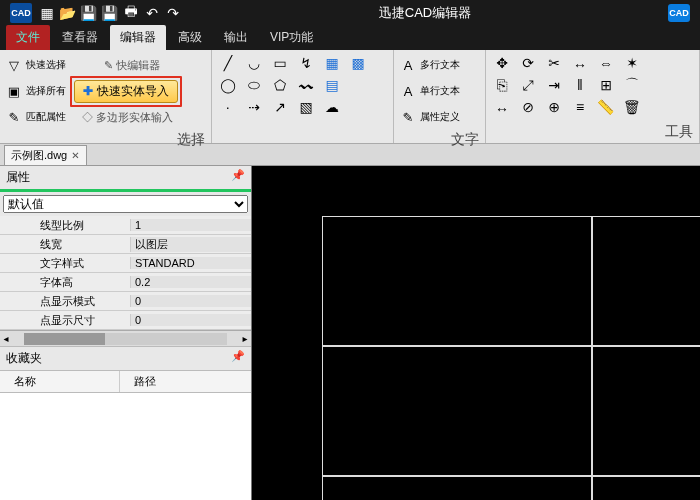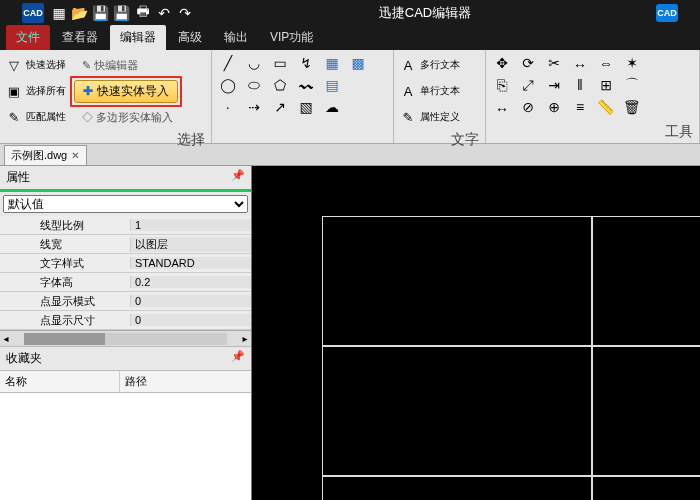--- a/index.html
+++ b/index.html
@@ -1,18 +1,18 @@
 <!DOCTYPE html>
 <html><head>
 <meta charset="utf-8">
 <style>
 * { box-sizing: border-box; margin: 0; padding: 0; font-family: "Microsoft YaHei", sans-serif; }
 body { width: 700px; height: 500px; overflow: hidden; background: #000; font-size: 12px; }
 
-.titlebar { height: 26px; background: #1a1a1a; display: flex; align-items: center; color: #fff; padding: 0 22px; }
+.titlebar { height: 26px; background: #1a1a1a; display: flex; align-items: center; color: #fff; padding: 0 10px; }
 .titlebar .logo { width: 22px; height: 20px; background: #0a4d9e; color: #fff; font-size: 9px; border-radius: 2px; display: flex; align-items: center; justify-content: center; font-weight: bold; }
 .titlebar .qat { display: flex; gap: 3px; margin-left: 6px; }
 .titlebar .qat span { width: 18px; height: 18px; display: flex; align-items: center; justify-content: center; font-size: 14px; cursor: pointer; }
 .titlebar .title { flex: 1; text-align: center; font-size: 13px; }
 .titlebar .right-logo { width: 22px; height: 18px; background: #0a7de0; border-radius: 3px; font-size: 9px; display:flex;align-items:center;justify-content:center;font-weight:bold; }
 
 .tabbar { height: 24px; background: #1a1a1a; display: flex; align-items: flex-end; padding-left: 6px; gap: 2px; }
 .tab { padding: 4px 10px; color: #ddd; font-size: 12px; cursor: pointer; }
 .tab.file { background: #b22222; color: #5eead4; border-radius: 2px 2px 0 0; }
 .tab.active { background: #e8e8e8; color: #000; border-radius: 2px 2px 0 0; }
@@ -44,21 +44,21 @@
 .props-table .prow { display: flex; border-bottom: 1px solid #ccc; font-size: 11px; height: 19px; align-items: center; background: #ededed; }
 .prow .k { width: 130px; padding-left: 40px; }
 .prow .v { flex: 1; padding-left: 4px; border-left: 1px solid #ccc; background:#e2e2e2; }
 .hscroll { height: 16px; background: #ddd; border-top: 1px solid #aaa; display:flex; align-items:center; }
 .hscroll .track { flex:1; height:12px; background:#ccc; margin:0 12px; position:relative;}
 .hscroll .thumb { position:absolute; left:0; width:40%; height:100%; background:#999;}
 .hscroll .arrow{width:12px;text-align:center;font-size:10px;}
 
 .fav-header { padding: 3px 6px; font-size: 12px; border-top: 1px solid #bbb; border-bottom: 1px solid #bbb; display:flex;justify-content:space-between; }
 .fav-cols { display: flex; background: #f4f4f4; border-bottom: 1px solid #bbb; font-size: 11px; }
-.fav-cols div { padding: 3px 5px; }
+.fav-cols div { padding: 3px 14px; }
 .fav-cols div:first-child { width: 120px; border-right: 1px solid #ccc; }
 .fav-body { flex:1; background:#fff; }
 
 .canvas { flex: 1; background: #000; position: relative; overflow:hidden; }
 .grid { position:absolute; left:70px; top:50px; width:900px; height:600px; }
 .grid .cell { position:absolute; border:1px solid #ddd; }
 </style>
 </head>
 <body>
 
@@ -86,21 +86,21 @@
   <div class="tab">VIP功能</div>
 </div>
 
 <div class="ribbon">
 
   <div class="panel" style="width:212px">
     <div class="panel-body">
       <div class="row">
         <span class="icon16">▽</span>
         <span class="btnlabel">快速选择</span>
-        <span style="margin-left:12px" class="tiny">✎ <span>快编辑器</span></span>
+        <span style="margin-left:34px" class="tiny">✎ <span>快编辑器</span></span>
       </div>
       <div class="row">
         <span class="icon16">▣</span>
         <span class="btnlabel">选择所有</span>
         <span class="highlight-btn">
           <span class="highlight-btn-inner">
             <span style="color:#1e6fd6;font-weight:bold">✚</span>
             <span>快速实体导入</span>
           </span>
         </span>

